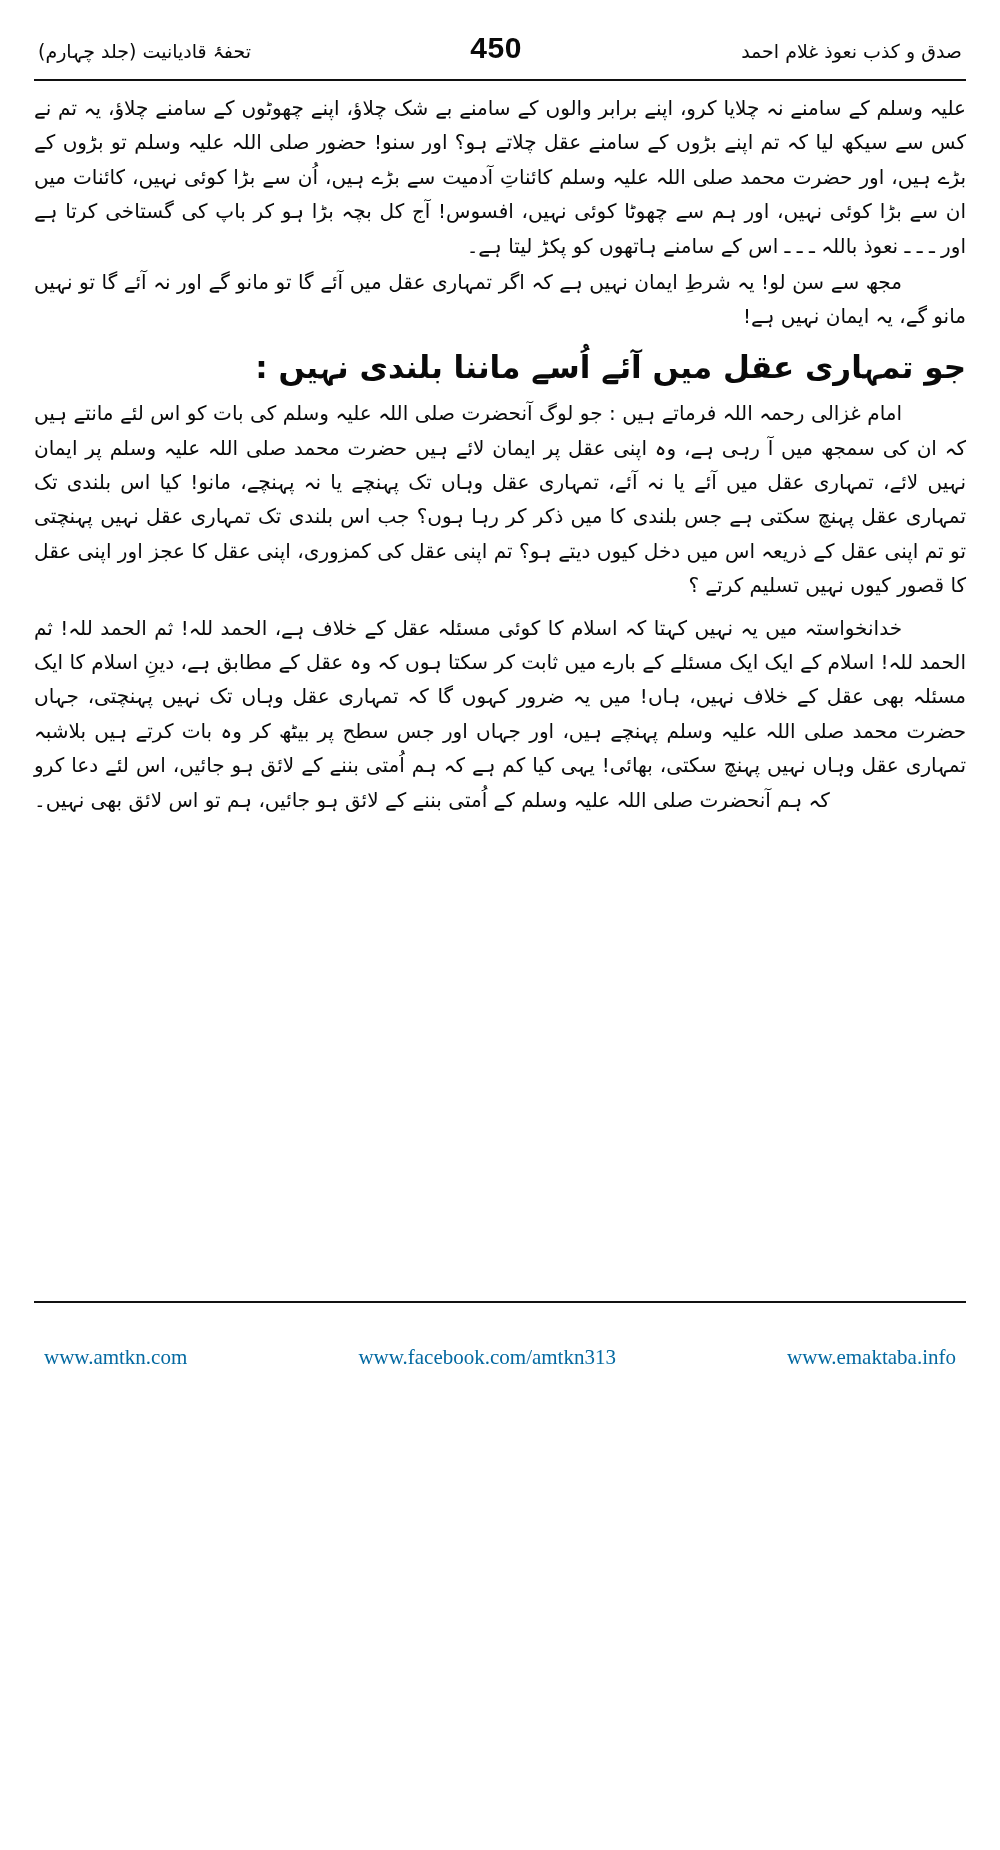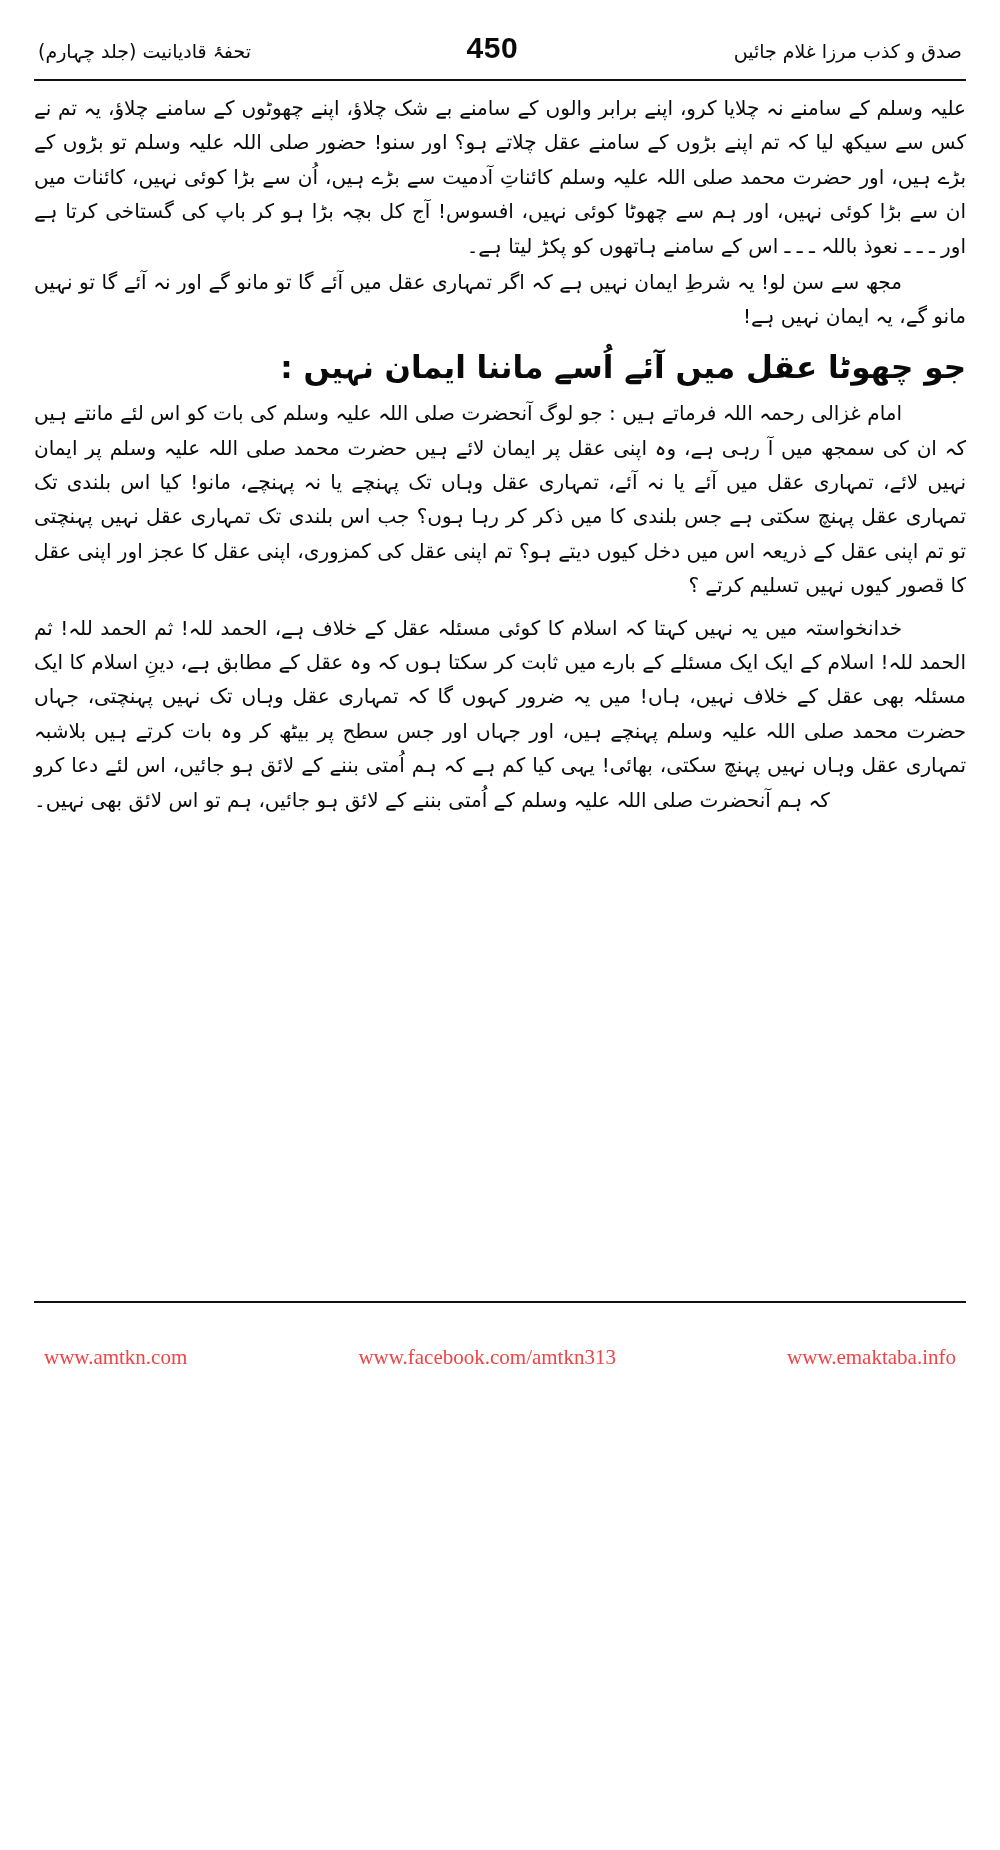--- a/index.html
+++ b/index.html
@@ -96,43 +96,43 @@
     flex-direction: row;
     justify-content: space-between;
     align-items: baseline;
     direction: ltr;
     font-family: "Liberation Serif", serif;
     font-size: 21px;
     padding: 2px 10px 4px 10px;
     color: #000;
   }
   .footer-links a {
-    color: #ef4444;
+    color: #0369a1;
     text-decoration: none;
     white-space: nowrap;
     margin-top: 32px;
   }
 </style>
 </head>
 <body>
 
 <div class="page">
 
   <div class="header">
     <div class="header-right">تحفۂ قادیانیت   (جلد چہارم)</div>
     <div class="header-center">450</div>
-    <div class="header-left">صدق و کذب مرزا غلام جائیں</div>
+    <div class="header-left">صدق و کذب نعوذ غلام احمد</div>
   </div>
 
   <hr class="rule">
 
   <div class="content" id="content-root">
       <p class="para">علیہ وسلم کے سامنے نہ چلایا کرو، اپنے برابر والوں کے سامنے بے شک چلاؤ، اپنے چھوٹوں کے سامنے چلاؤ، یہ تم نے کس سے سیکھ لیا کہ تم اپنے بڑوں کے سامنے عقل چلاتے ہو؟ اور سنو! حضور صلی اللہ علیہ وسلم تو بڑوں کے بڑے ہیں، اور حضرت محمد صلی اللہ علیہ وسلم کائناتِ آدمیت سے بڑے ہیں، اُن سے بڑا کوئی نہیں، کائنات میں ان سے بڑا کوئی نہیں، اور ہم سے چھوٹا کوئی نہیں، افسوس! آج کل بچہ بڑا ہو کر باپ کی گستاخی کرتا ہے اور ـ ـ ـ نعوذ باللہ ـ ـ ـ اس کے سامنے ہاتھوں کو پکڑ لیتا ہے۔</p>
       <p class="para indent">مجھ سے سن لو! یہ شرطِ ایمان نہیں ہے کہ اگر تمہاری عقل میں آئے گا تو مانو گے اور نہ آئے گا تو نہیں مانو گے، یہ ایمان نہیں ہے!</p>
-      <h2 class="heading">جو چھوٹا عقل میں آئے اُسے ماننا ایمان نہیں :</h2>
+      <h2 class="heading">جو تمہاری عقل میں آئے اُسے ماننا بلندی نہیں :</h2>
       <p class="para indent">امام غزالی رحمہ اللہ فرماتے ہیں : جو لوگ آنحضرت صلی اللہ علیہ وسلم کی بات کو اس لئے مانتے ہیں کہ ان کی سمجھ میں آ رہی ہے، وہ اپنی عقل پر ایمان لائے ہیں حضرت محمد صلی اللہ علیہ وسلم پر ایمان نہیں لائے، تمہاری عقل میں آئے یا نہ آئے، تمہاری عقل وہاں تک پہنچے یا نہ پہنچے، مانو! کیا اس بلندی تک تمہاری عقل پہنچ سکتی ہے جس بلندی کا میں ذکر کر رہا ہوں؟ جب اس بلندی تک تمہاری عقل نہیں پہنچتی تو تم اپنی عقل کے ذریعہ اس میں دخل کیوں دیتے ہو؟ تم اپنی عقل کی کمزوری، اپنی عقل کا عجز اور اپنی عقل کا قصور کیوں نہیں تسلیم کرتے ؟</p>
       <p class="para indent left-last">خدانخواستہ میں یہ نہیں کہتا کہ اسلام کا کوئی مسئلہ عقل کے خلاف ہے، الحمد للہ! ثم الحمد للہ! ثم الحمد للہ! اسلام کے ایک ایک مسئلے کے بارے میں ثابت کر سکتا ہوں کہ وہ عقل کے مطابق ہے، دینِ اسلام کا ایک مسئلہ بھی عقل کے خلاف نہیں، ہاں! میں یہ ضرور کہوں گا کہ تمہاری عقل وہاں تک نہیں پہنچتی، جہاں حضرت محمد صلی اللہ علیہ وسلم پہنچے ہیں، اور جہاں اور جس سطح پر بیٹھ کر وہ بات کرتے ہیں بلاشبہ تمہاری عقل وہاں نہیں پہنچ سکتی، بھائی! یہی کیا کم ہے کہ ہم اُمتی بننے کے لائق ہو جائیں، اس لئے دعا کرو کہ ہم آنحضرت صلی اللہ علیہ وسلم کے اُمتی بننے کے لائق ہو جائیں، ہم تو اس لائق بھی نہیں۔</p>
     </div>
 
   <div class="footer">
     <hr class="rule bottom">
     <div class="footer-links">
       <a href="#">www.amtkn.com</a>
       <a href="#">www.facebook.com/amtkn313</a>
       <a href="#">www.emaktaba.info</a>

